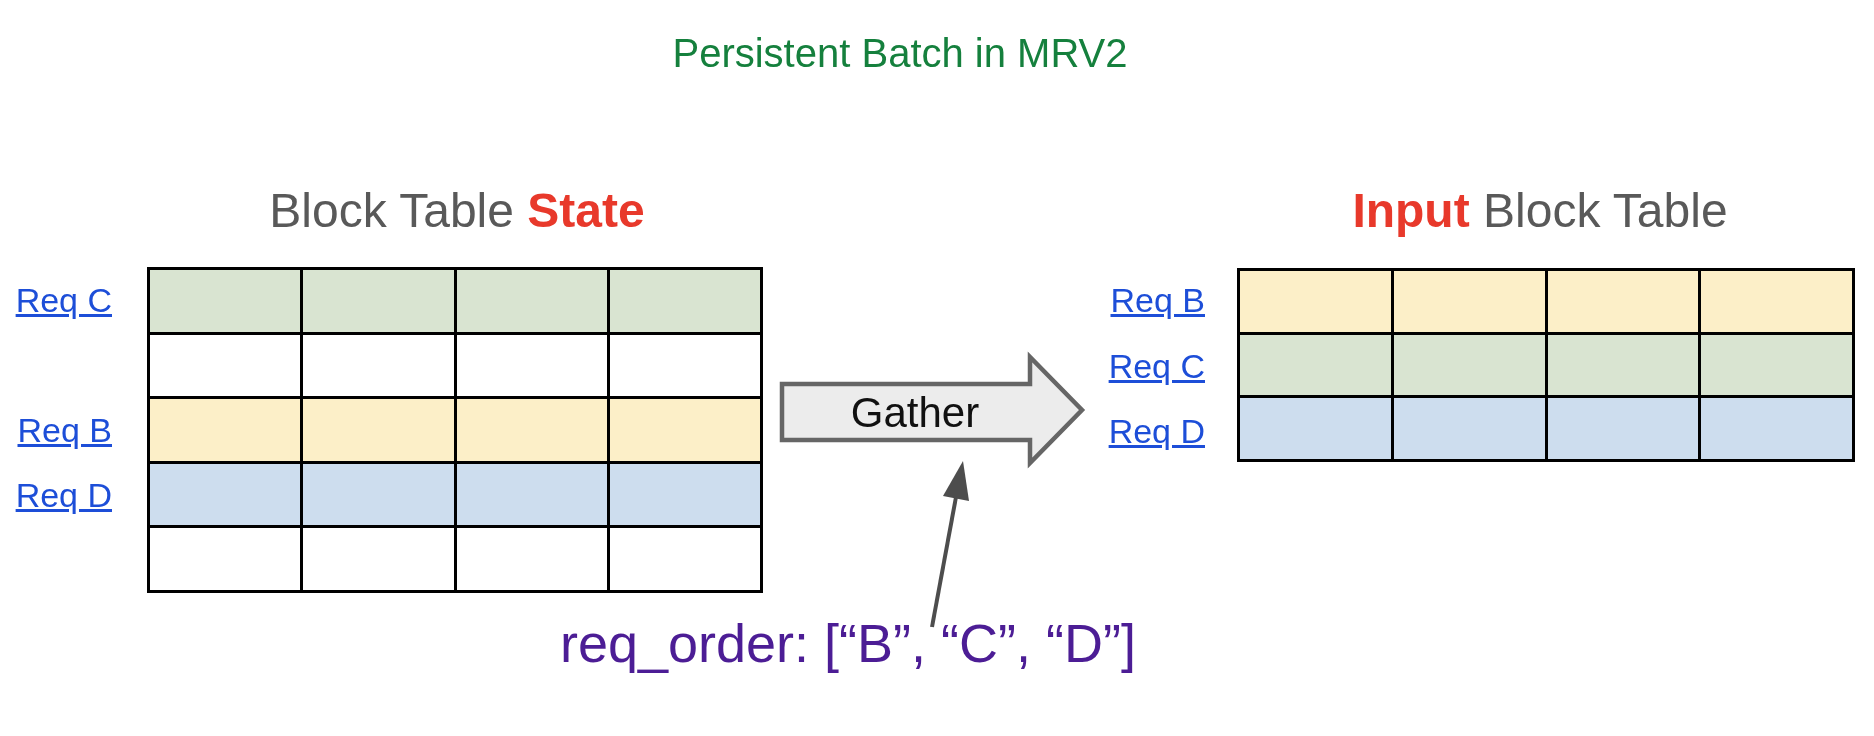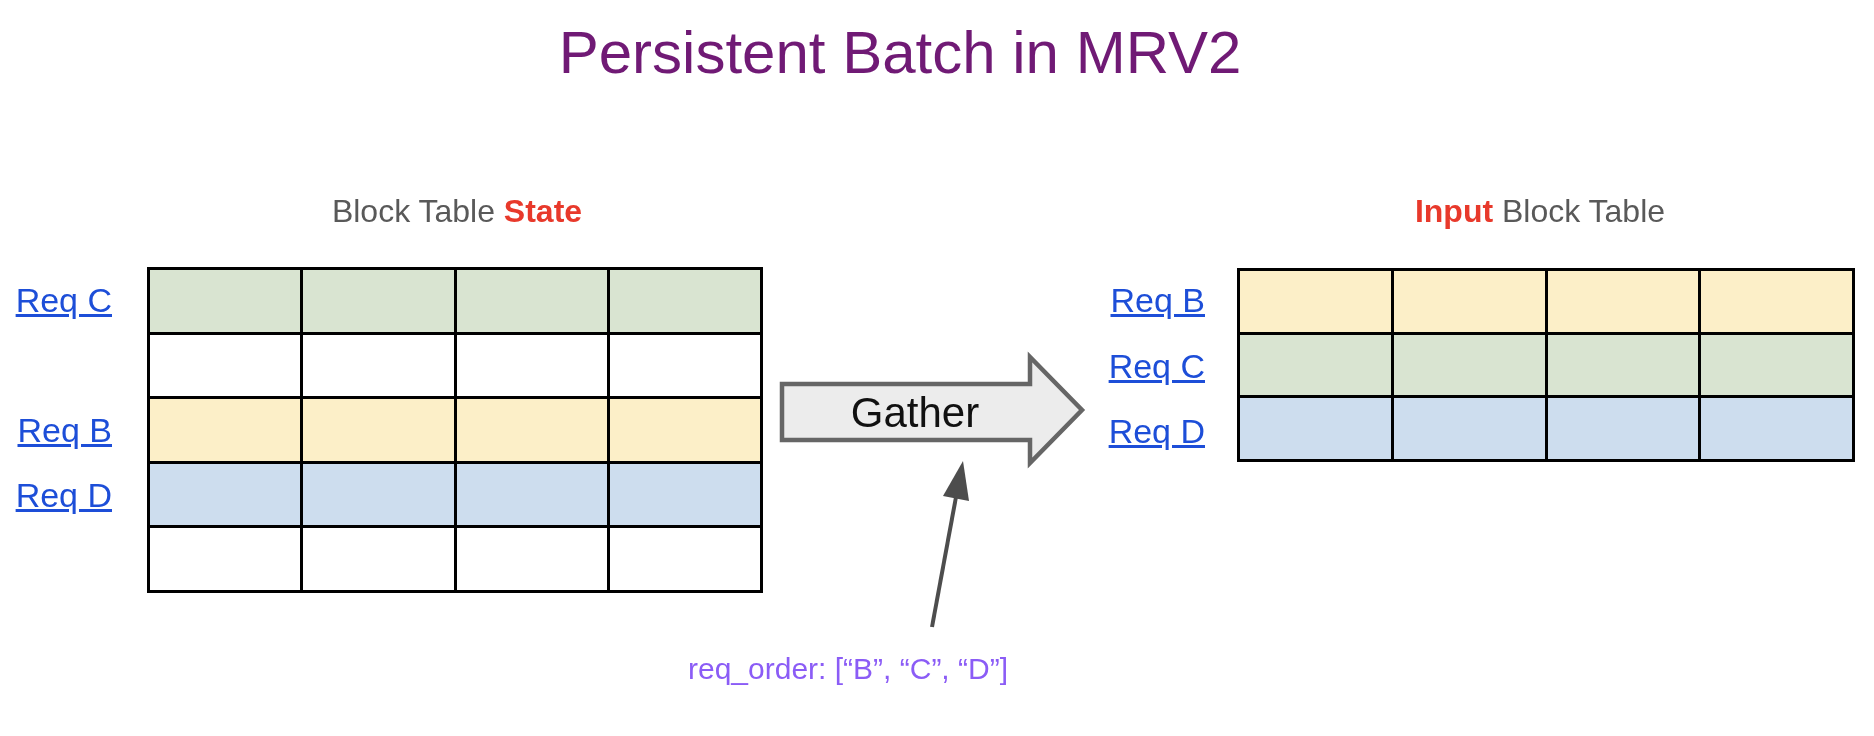--- a/index.html
+++ b/index.html
@@ -1,42 +1,42 @@
 <!DOCTYPE html>
 <html><head>
 <meta charset="utf-8">
 <style>
   html,body{margin:0;padding:0;background:#ffffff;}
   body{font-family:"Liberation Sans","DejaVu Sans",sans-serif;}
   #canvas{position:relative;width:1874px;height:736px;background:#ffffff;overflow:hidden;}
 
   .center-abs{position:absolute;transform:translateX(-50%);white-space:nowrap;}
 
-  .diagram-title{top:20px;left:900px;font-size:60px;line-height:66px;color:#701a75;}
+  .diagram-title{top:20px;left:900px;font-size:40px;line-height:66px;color:#15803d;}
 
-  .table-title{top:184px;font-size:32px;line-height:54px;color:#595959;}
+  .table-title{top:184px;font-size:48px;line-height:54px;color:#595959;}
   .table-title .hl{color:#e8392b;font-weight:700;}
 
   .grid{position:absolute;display:flex;flex-direction:column;border:3px solid #000000;box-sizing:border-box;background:#ffffff;}
   .grid-row{display:flex;flex:1;border-bottom:3px solid #000000;}
   .grid-row:last-child{border-bottom:none;}
   .grid-cell{flex:1;border-right:3px solid #000000;}
   .grid-cell:last-child{border-right:none;}
 
   #left-table{left:147px;top:267px;width:616px;height:326px;}
   #right-table{left:1237px;top:268px;width:618px;height:194px;}
 
   .row-label{position:absolute;font-size:34px;line-height:40px;color:#1d4ed8;text-align:right;white-space:nowrap;text-decoration:underline;}
   .left-label{left:0;width:112px;}
   .right-label{left:1060px;width:145px;}
 
   #overlay{position:absolute;left:0;top:0;pointer-events:none;}
   .gather-text{font-size:42px;fill:#111111;text-anchor:middle;font-family:"Liberation Sans","DejaVu Sans",sans-serif;}
 
-  .req-order{top:642px;left:848px;font-size:30px;line-height:54px;color:#8b5cf6;}
+  .req-order{top:616px;left:848px;font-size:54px;line-height:54px;color:#4c1d95;}
 </style>
 </head>
 <body>
 
 <div id="canvas">
 
   <div class="center-abs diagram-title">Persistent Batch in MRV2</div>
 
   <div class="center-abs table-title" style="left:457px;"><span>Block Table </span><span class="hl">State</span></div>
 

